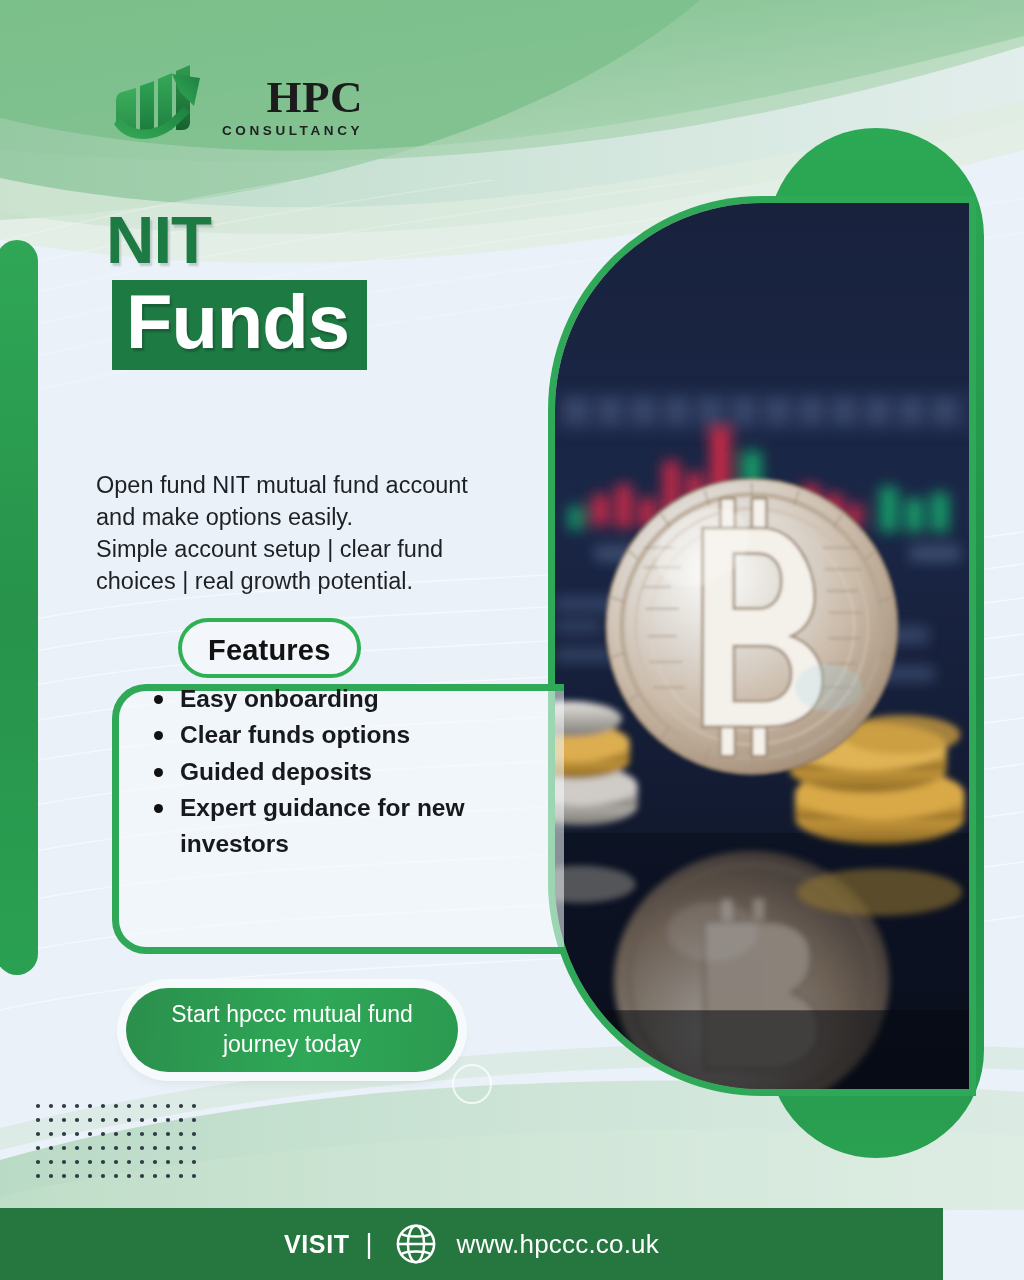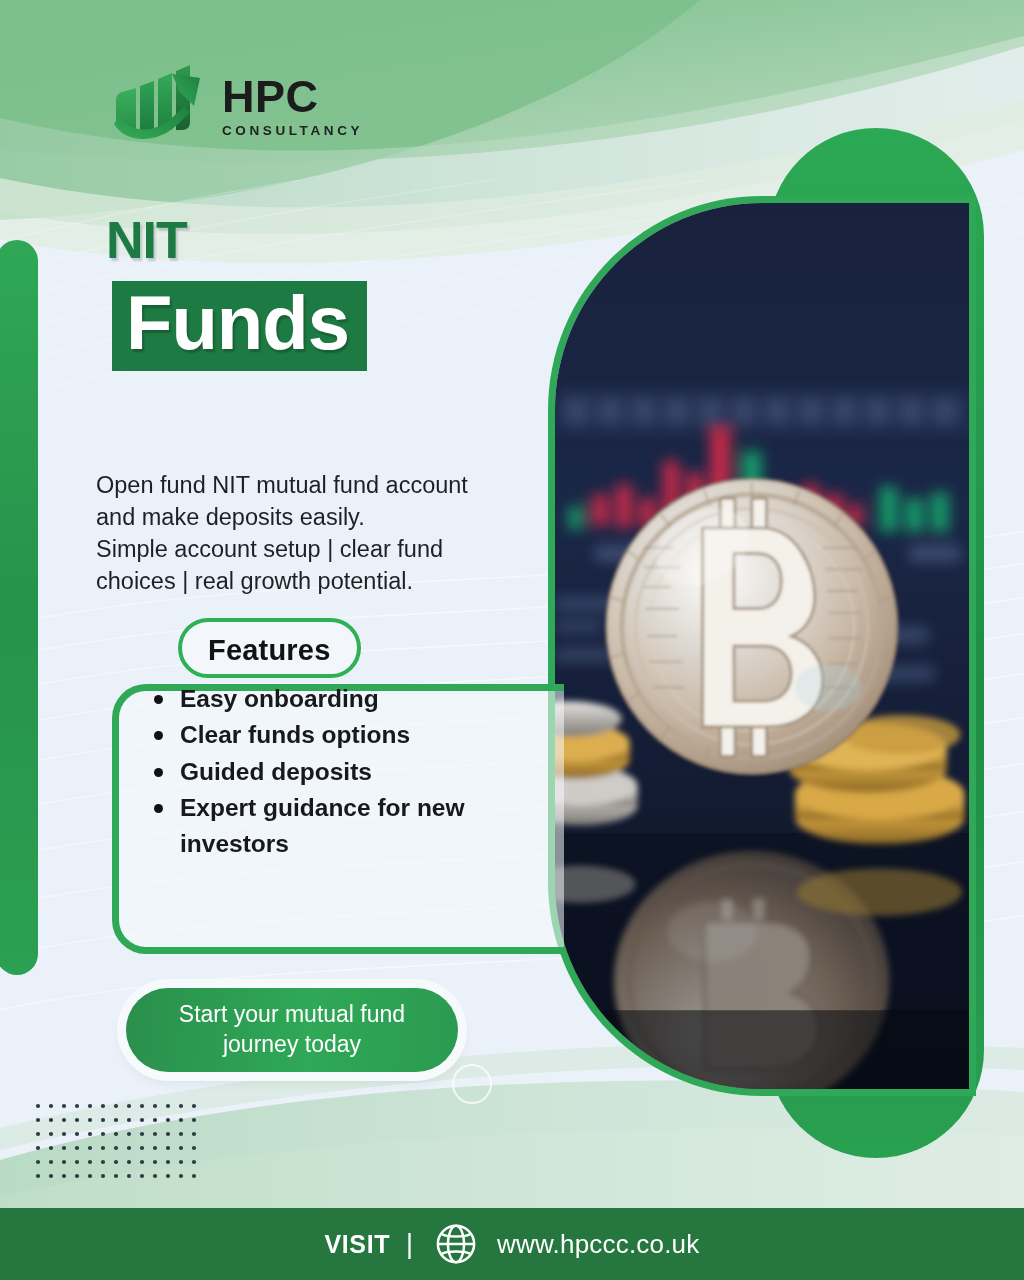--- a/index.html
+++ b/index.html
@@ -37,42 +37,42 @@
     border:2px solid rgba(255,255,255,0.75);
   }
 
   
   .logo { position:absolute; left:98px; top:58px; display:flex; align-items:center; gap:8px; }
   .logo-mark { width:116px; height:92px; }
   .logo-text { display:flex; flex-direction:column; justify-content:center; padding-top:6px; }
   .logo-title {
     font-size:45px; font-weight:800; color:#1c1c1c;
     letter-spacing:0.5px; line-height:0.95;
-    font-family:Liberation Sans, sans-serif;
+    font-family:Liberation Serif, serif;
+    text-align:right;
   }
   .logo-sub {
     font-size:13.5px; font-weight:700; color:#222;
     letter-spacing:3.6px; margin-top:5px;
   }
 
   
   .headline { position:absolute; left:106px; top:207px; }
   .hl-line { font-weight:800; line-height:0.97; letter-spacing:-1px; }
   .hl-nit {
-    font-size:52px; color:#1e7a43;
+    font-size:67px; color:#1e7a43;
     text-shadow:2px 3px 2px rgba(120,130,140,0.35);
-    margin-top:8px;
   }
   .hl-mutual {
     font-size:76px; color:#2eb155; margin-top:-6px;
     text-shadow:2px 3px 2px rgba(120,130,140,0.35);
   }
   .hl-funds-wrap {
     display:inline-block; background:#1e7a43;
-    padding:4px 18px 10px 14px; margin-top:16px; margin-left:6px;
+    padding:4px 18px 10px 14px; margin-top:8px; margin-left:6px;
   }
   .hl-funds {
     font-size:76px; color:#ffffff; font-weight:800; line-height:1;
     letter-spacing:-1px;
     text-shadow:2px 3px 2px rgba(0,0,0,0.22);
   }
 
   
   .body-copy {
     position:absolute; left:96px; top:470px; width:460px;
@@ -143,21 +143,21 @@
   }
   .photo { position:absolute; inset:0; width:100%; height:100%; }
   .photo-right-edge {
     position:absolute; left:969px; top:196px;
     width:7px; height:900px; background:#2fa857;
   }
 
   
   .footer {
     position:absolute; left:0; top:1208px;
-    width:1024px; height:72px;
+    width:943px; height:72px;
     background:#25773f;
     display:flex; align-items:center; justify-content:center; gap:14px;
   }
   .footer-visit {
     color:#fff; font-size:25px; font-weight:800; letter-spacing:0.6px;
   }
   .footer-div { color:#fff; font-size:27px; font-weight:300; margin:0 2px; }
   .footer-url { color:#fff; font-size:26px; font-weight:400; letter-spacing:0.2px; }
   .globe { width:42px; height:42px; margin:0 6px; }
 </style>
@@ -512,41 +512,41 @@
 
   <div class="headline">
     <div class="hl-line hl-nit">NIT</div>
     <div class="hl-funds-wrap">
       <span class="hl-funds">Funds</span>
     </div>
   </div>
 
   <div class="body-copy">
     <div>Open fund NIT mutual fund account</div>
-    <div>and make deposits easily.</div>
+    <div>and make options easily.</div>
     <div>Simple account setup | clear fund</div>
     <div>choices | real growth potential.</div>
   </div>
 
   <div class="features-pill">
     <span>Features</span>
   </div>
 
   <div class="features-box"></div>
   <ul class="features-list">
     <li>Easy onboarding</li>
     <li>Clear funds options</li>
     <li>Guided deposits</li>
     <li>Expert guidance for new investors</li>
   </ul>
 
   <div class="deco-circle"></div>
 
   <div class="cta">
-    <span>Start your mutual fund journey today</span>
+    <span>Start hpccc mutual fund journey today</span>
   </div>
 
   <div class="footer">
     <span class="footer-visit">VISIT</span>
     <span class="footer-div">|</span>
     <svg class="globe" viewBox="0 0 44 44">
       <circle cx="22" cy="22" r="19" fill="none" stroke="#fff" stroke-width="2.6"></circle>
       <ellipse cx="22" cy="22" rx="8.5" ry="19" fill="none" stroke="#fff" stroke-width="2.6"></ellipse>
       <line x1="3" y1="22" x2="41" y2="22" stroke="#fff" stroke-width="2.6"></line>
       <path d="M7,11.5 C12,15 32,15 37,11.5" fill="none" stroke="#fff" stroke-width="2.6"></path>

